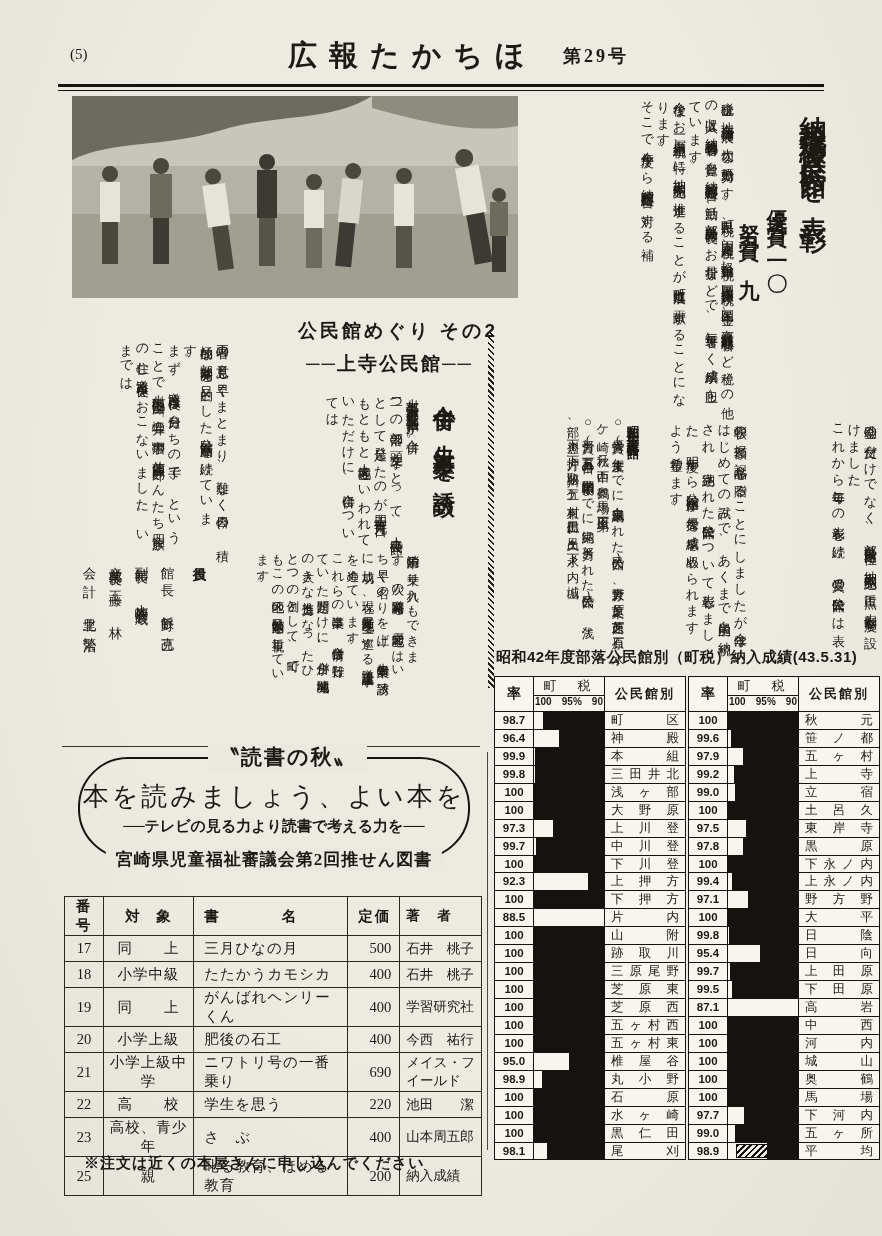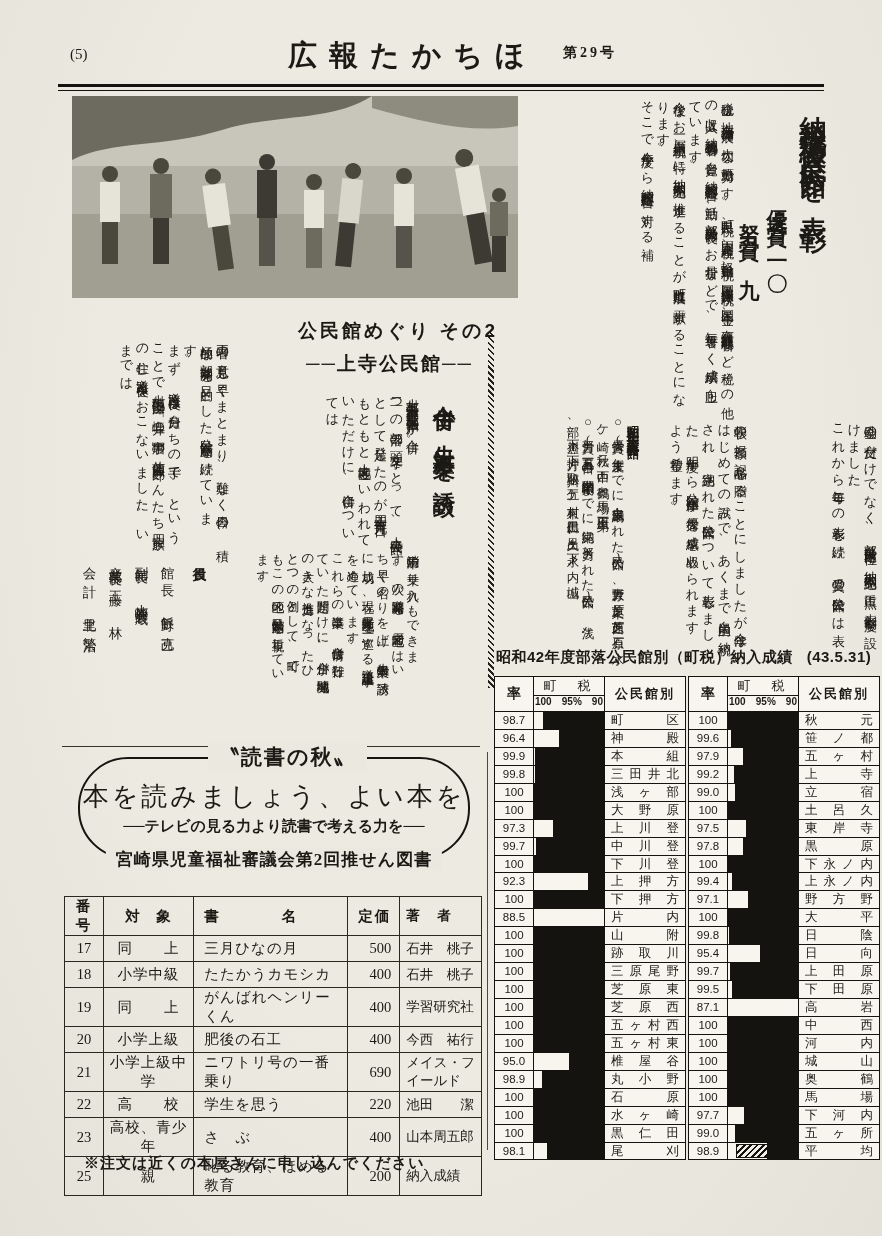--- a/index.html
+++ b/index.html
@@ -3,21 +3,21 @@
 <meta charset="utf-8">
 <style>
   html,body{margin:0;padding:0;background:#cfccc3;}
   #page{position:relative;width:882px;height:1236px;margin:0 auto;overflow:hidden;
         background:radial-gradient(ellipse at 50% 38%, #edeae2 55%, #e4e1d8 100%);
         font-family:"Liberation Serif","DejaVu Serif",serif;color:#1c1a15;}
   .abs{position:absolute;}
   
   .pageno{left:70px;top:46px;font-size:15px;}
   .paper-title{left:288px;top:36px;font-size:29px;font-weight:bold;letter-spacing:12px;font-family:"Liberation Sans","DejaVu Sans",sans-serif;}
-  .issue{left:563px;top:44px;font-size:14px;font-weight:bold;letter-spacing:3px;}
+  .issue{left:563px;top:44px;font-size:18px;font-weight:bold;letter-spacing:3px;}
   .rule-thick{left:58px;top:84px;width:766px;height:3px;background:#14130f;}
   .rule-thin{left:58px;top:90px;width:766px;height:1px;background:#14130f;}
   
   .photo{left:72px;top:96px;width:446px;height:202px;background:#b9b6ab;box-shadow:0 0 0 1px #8a887d inset;}
   
   .v{writing-mode:vertical-rl;text-orientation:upright;position:absolute;overflow:visible;}
   .v p{margin:0;}
   .v13{font-size:13px;line-height:16px;letter-spacing:1.5px;}
   .v12{font-size:12.5px;line-height:15px;letter-spacing:1px;}
   .tax-title{left:792px;top:94px;width:42px;height:424px;font-size:27px;font-weight:bold;letter-spacing:7px;line-height:42px;}
@@ -58,35 +58,35 @@
   .btable{border:1.5px solid #2a2820;}
   .btable .c0{width:34px;text-align:center;}
   .btable .c1{width:92px;text-align:center;letter-spacing:1px;}
   .btable .c2{width:158px;text-align:left;padding-left:10px;letter-spacing:1px;}
   .btable .c3{width:44px;text-align:right;padding-right:8px;position:relative;}
   .btable .c4{width:80px;text-align:left;padding-left:6px;font-size:13.5px;}
   .yen{position:absolute;top:-1px;right:2px;font-size:8.5px;}
   .bnote{left:84px;top:1154px;font-size:15px;font-weight:bold;letter-spacing:1px;}
   
   .ttitle{left:496px;top:648px;font-size:15px;font-weight:bold;font-family:"Liberation Sans","DejaVu Sans",sans-serif;letter-spacing:0.5px;}
-  .ttitle .tdate{margin-left:14px;}
+  .ttitle .tdate{}
   .thalf{position:absolute;top:676px;width:190px;border:1.6px solid #14130f;background:#f7f5ee;
          font-family:"Liberation Sans","DejaVu Sans",sans-serif;}
   #tax-left{left:494px;}
   #tax-right{left:688px;}
   .t-head{display:flex;border-bottom:1.6px solid #14130f;height:34px;}
   .h-rate{width:38px;border-right:1.2px solid #14130f;display:flex;align-items:center;justify-content:center;
           font-weight:bold;font-size:14px;}
   .h-tax{width:70px;border-right:1.2px solid #14130f;display:flex;flex-direction:column;}
   .h-tax-label{flex:1;text-align:center;font-weight:normal;font-size:13px;line-height:17px;border-bottom:1px solid #14130f;letter-spacing:4px;}
   .h-scale{height:15px;display:flex;justify-content:space-between;font-size:10px;font-weight:bold;padding:0 1px;}
   .h-name{flex:1;display:flex;align-items:center;justify-content:center;font-weight:bold;font-size:13px;letter-spacing:2px;}
   .trow{display:flex;height:16.95px;border-top:1px solid #14130f;}
   .trow:first-child{border-top:none;}
-  .cell-rate{width:38px;border-right:1.2px solid #14130f;font-weight:normal;font-size:11.5px;line-height:16.5px;text-align:center;}
+  .cell-rate{width:38px;border-right:1.2px solid #14130f;font-weight:bold;font-size:11.5px;line-height:16.5px;text-align:center;}
   .cell-bar{width:70px;border-right:1.2px solid #14130f;position:relative;background:#f7f5ee;}
   .bar-fill{position:absolute;top:0;bottom:0;right:0;background:#14130f;}
   .bar-hatch{position:absolute;top:1px;bottom:1px;border:1px solid #14130f;
              background:repeating-linear-gradient(135deg,#14130f 0 2px,#f1efe7 2px 4.5px);}
   .cell-name{flex:1;font-size:12.5px;line-height:16.5px;padding:0 6px;text-align:justify;text-align-last:justify;}
 </style>
 </head>
 <body>
 
 <div id="page">

